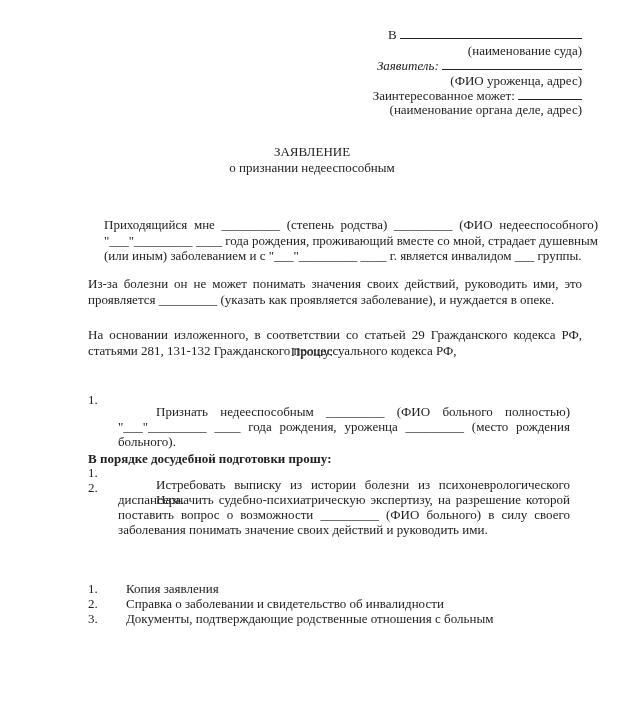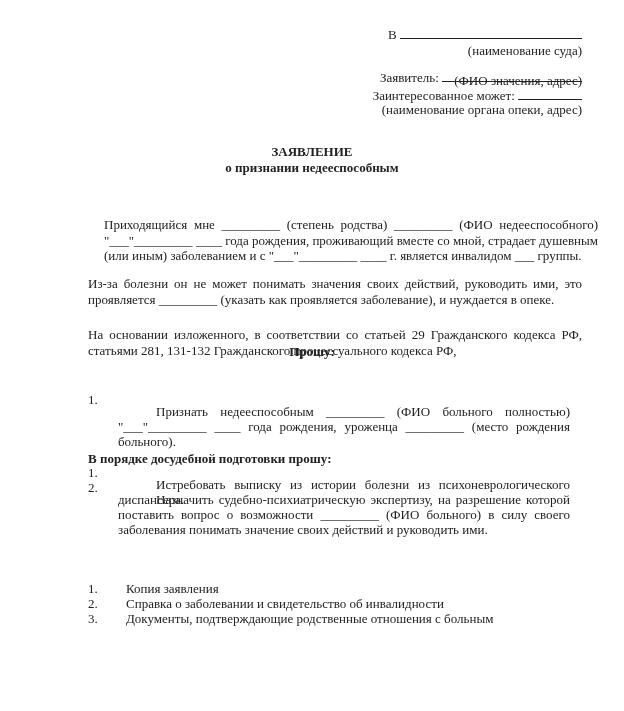--- a/index.html
+++ b/index.html
@@ -1,48 +1,48 @@
 <!DOCTYPE html>
 <html><head>
 <meta charset="utf-8">
 <style>
   html, body { margin: 0; padding: 0; background: #ffffff; }
   body { width: 624px; height: 711px; position: relative; overflow: hidden;
          font-family: "Liberation Serif", "DejaVu Serif", serif; color: #222; font-size: 13px; }
   .page { position: absolute; left: 0; top: 0; width: 624px; height: 711px; }
   .hdr { position: absolute; right: 42px; text-align: right; line-height: 16px; }
   .line { display: inline-block; border-bottom: 1px solid #222; height: 11px; vertical-align: baseline; }
-  .title { position: absolute; left: 0; width: 624px; text-align: center; font-weight: bold; }
+  .title { position: absolute; left: 0; width: 624px; text-align: center; font-weight: normal; }
   .para { position: absolute; left: 88px; width: 494px; text-align: justify; line-height: 15.5px; }
   .li { position: absolute; left: 88px; width: 494px; line-height: 15px; }
   .num { position: absolute; left: 0; }
   .litext { padding-left: 38px; text-align: justify; }
   .hang { text-indent: 38px; padding-left: 18px; text-align: justify; margin: 12px; }
   b { font-weight: bold; }
 </style>
 </head>
 <body>
 
 <div class="page">
 
   <div class="hdr" style="top:27px;">
     <span>В</span>
     <span class="line" style="width:182px;"></span>
   </div>
   <div class="hdr" style="top:43px;">(наименование суда)</div>
-  <div class="hdr" style="top:70px;">
+  <div class="hdr" style="top:58px;font-style:italic;">
     <span>Заявитель:</span>
     <span class="line" style="width:140px;"></span>
   </div>
-  <div class="hdr" style="top:73px;">(ФИО значения, адрес)</div>
+  <div class="hdr" style="top:73px;">(ФИО уроженца, адрес)</div>
   <div class="hdr" style="top:88px;">
     <span>Заинтересованное может:</span>
     <span class="line" style="width:64px;"></span>
   </div>
-  <div class="hdr" style="top:102px;">(наименование органа опеки, адрес)</div>
+  <div class="hdr" style="top:102px;">(наименование органа деле, адрес)</div>
 
   <div class="title" style="top:144px;">ЗАЯВЛЕНИЕ</div>
   <div class="title" style="top:160px;">о признании недееспособным</div>
 
   <div class="para" style="top:217px;margin-left:16px;">Приходящийся мне _________ (степень родства) _________ (ФИО недееспособного) "___"_________ ____ года рождения, проживающий вместе со мной, страдает душевным (или иным) заболеванием и с "___"_________ ____ г. является инвалидом ___ группы.</div>
   <div class="para" style="top:276px;">Из-за болезни он не может понимать значения своих действий, руководить ими, это проявляется _________ (указать как проявляется заболевание), и нуждается в опеке.</div>
   <div class="para" style="top:327px;">На основании изложенного, в соответствии со статьей 29 Гражданского кодекса РФ, статьями 281, 131-132 Гражданского процессуального кодекса РФ,</div>
 
   <div class="title" style="top:344px;">Прошу:</div>
 

